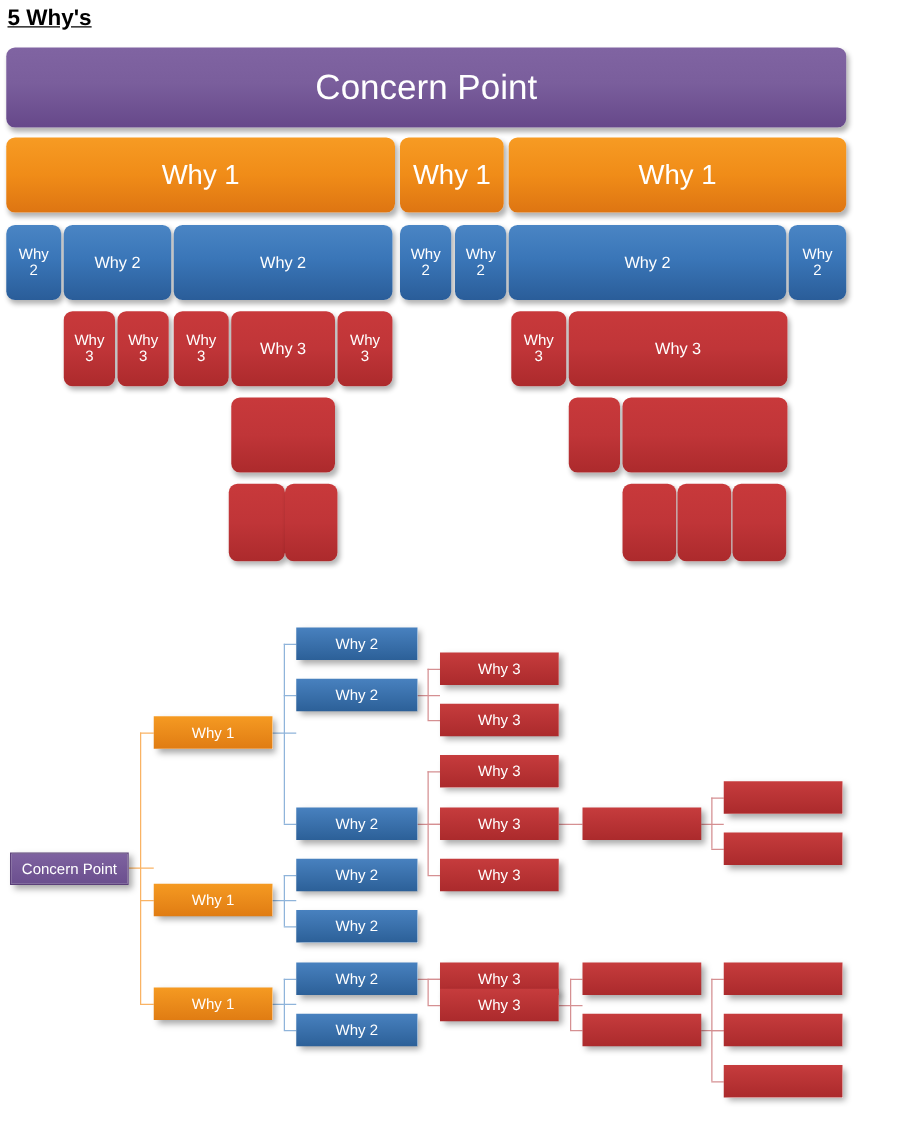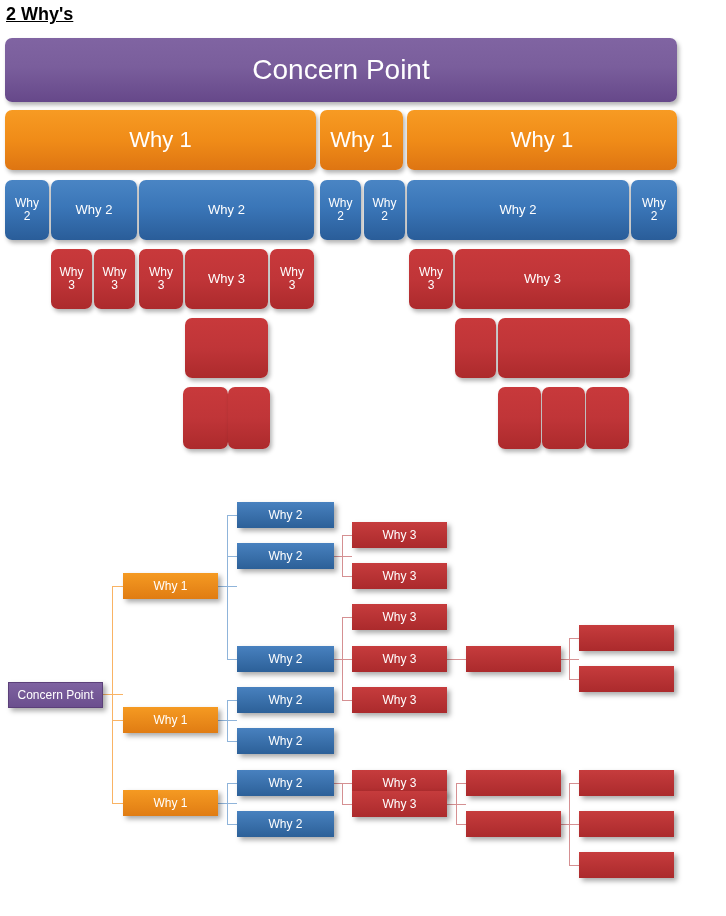--- a/index.html
+++ b/index.html
@@ -99,21 +99,21 @@
     position: absolute;
     background: #000;
   }
   .conn.o { background: #F9B364; }
   .conn.b { background: #8FB4DA; }
   .conn.r { background: #D59092; }
 </style>
 </head>
 <body>
 
-<div id="page-title">2 Why's</div>
+<div id="page-title">5 Why's</div>
 
 <div id="stack-chart">
     <div class="blk purple" style="left: 5px; top: 38px; width: 672px; height: 64px;">
       <span class="lbl" style="font-size: 28px;">Concern Point</span>
     </div>
     <div class="blk orange" style="left: 5px; top: 110px; width: 311px; height: 60px;">
       <span class="lbl" style="font-size: 22px;">Why 1</span>
     </div>
     <div class="blk orange" style="left: 320px; top: 110px; width: 83px; height: 60px;">
       <span class="lbl" style="font-size: 22px;">Why 1</span>

